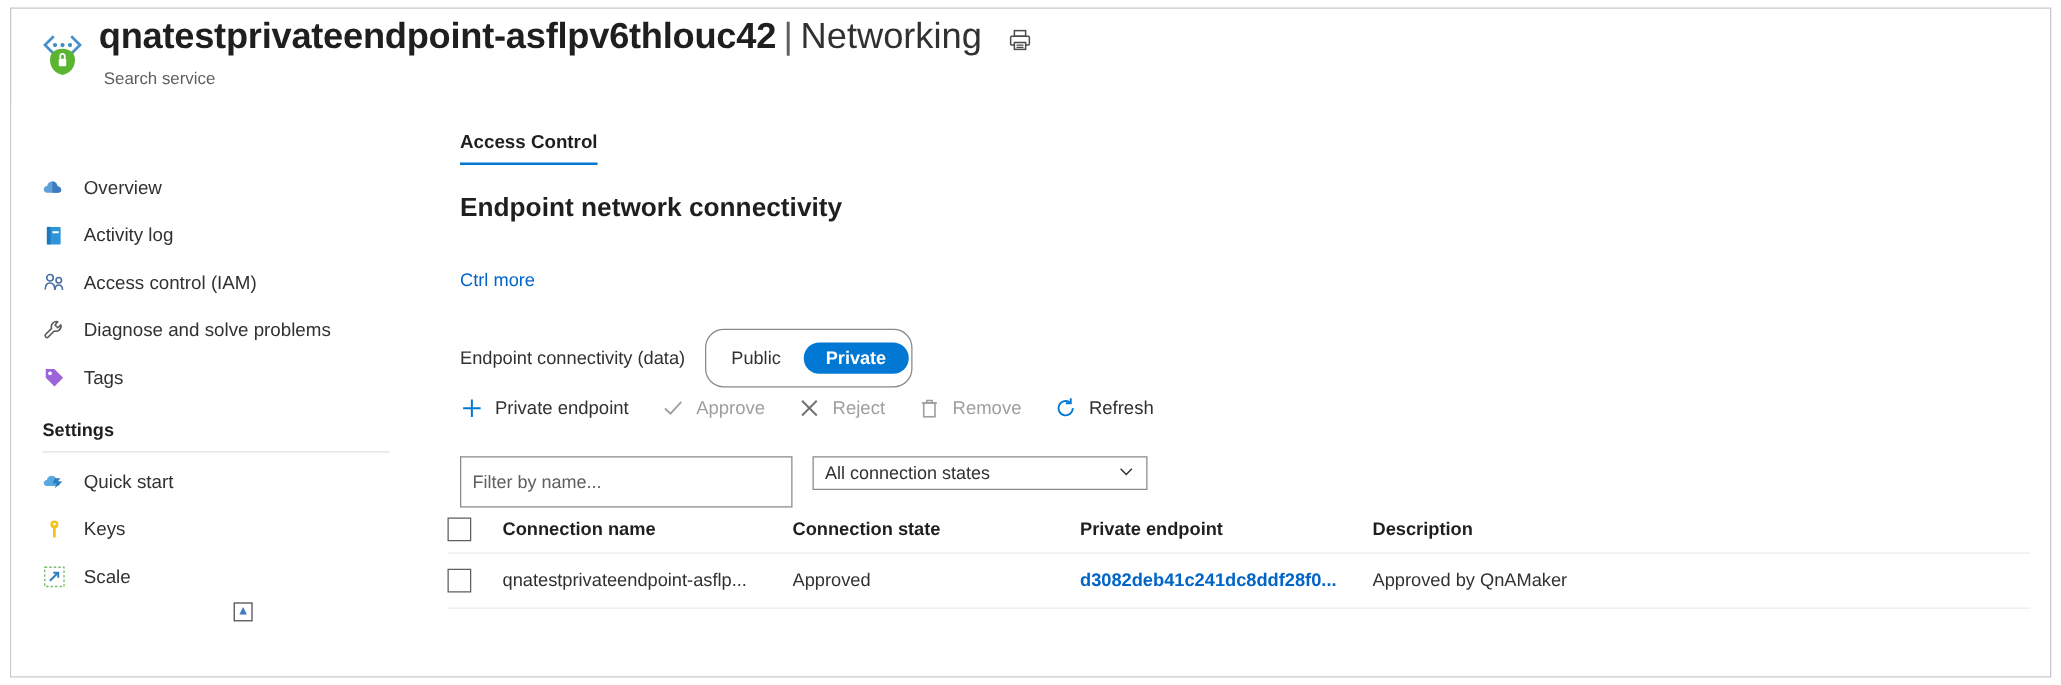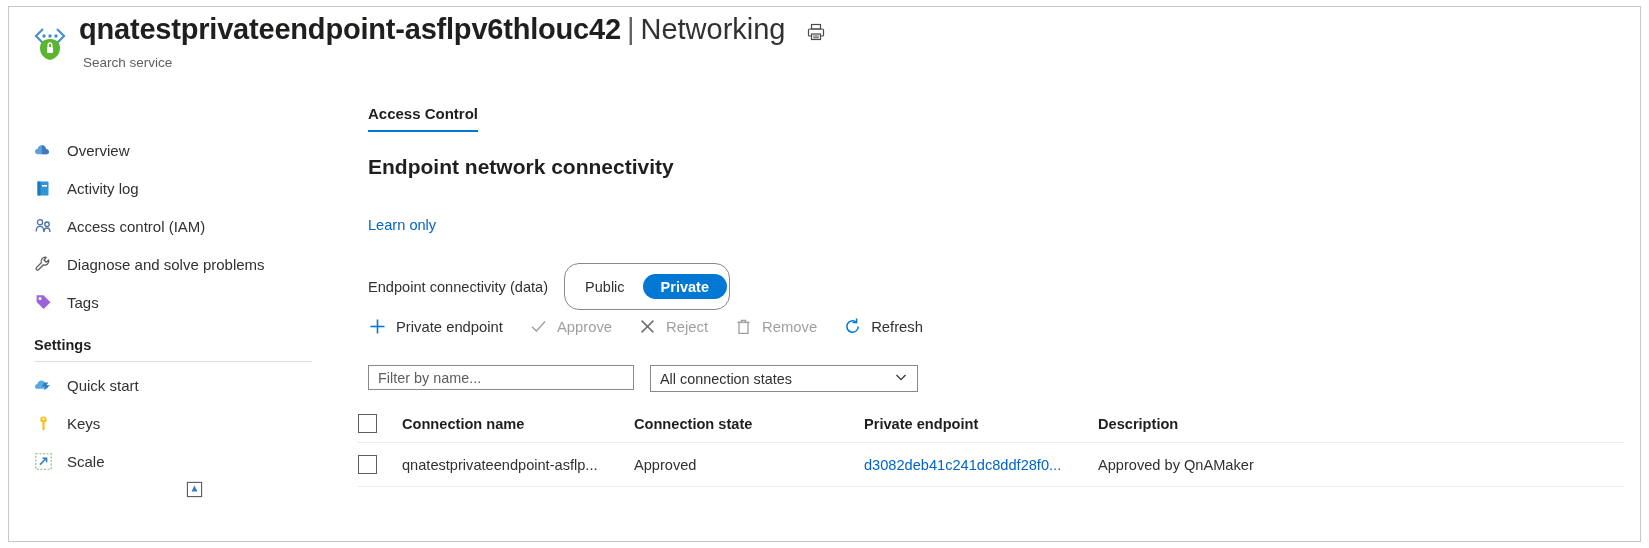--- a/index.html
+++ b/index.html
@@ -238,21 +238,21 @@
   .tb-btn.disabled { color: #a19f9d; cursor: default; }
   .tb-btn .ico { display: flex; align-items: center; justify-content: center; width: 19px; height: 19px; }
 
   .filters {
     position: absolute;
     left: 14px; top: 282px;
     display: flex;
     gap: 16px;
   }
   .filter-input {
-    width: 266px; height: 25px;
+    width: 266px; height: 41px;
     border: 1px solid #8a8886;
     display: flex;
     align-items: center;
     padding: 0 9px;
     font-size: 14.4px;
     color: #605e5c;
     background: #fff;
   }
   .filter-select {
     width: 268px; height: 27px;
@@ -302,21 +302,21 @@
     color: #201f1e;
     white-space: nowrap;
     overflow: hidden;
   }
   .td {
     font-size: 14.6px;
     color: #323130;
     white-space: nowrap;
     overflow: hidden;
   }
-  .td.link { color: #0064c8; cursor: pointer; }
+  .td.link { color: #0064c8; cursor: pointer; font-weight: bold; }
 </style>
 </head>
 <body>
 
 <div class="frame">
 
   <div class="header">
     <div class="svc-icon">
       <svg width="44" height="44" viewBox="0 0 44 44">
         <polyline points="16,10 9,17 16,24" fill="none" stroke="#4a90c8" stroke-width="2.2"></polyline>
@@ -455,21 +455,21 @@
   <div class="main">
 
     <div class="tabs">
       <span class="tab">Access Control</span>
     </div>
 
     <div class="section-title">Endpoint network connectivity</div>
 
     <div class="desc">
       <br>
-      <a>Learn only</a>
+      <a>Ctrl more</a>
     </div>
 
     <div class="conn-row">
       <span class="conn-label">Endpoint connectivity (data)</span>
       <div class="pivot">
         <span class="opt">Public</span>
         <span class="opt active">Private</span>
       </div>
     </div>
 

